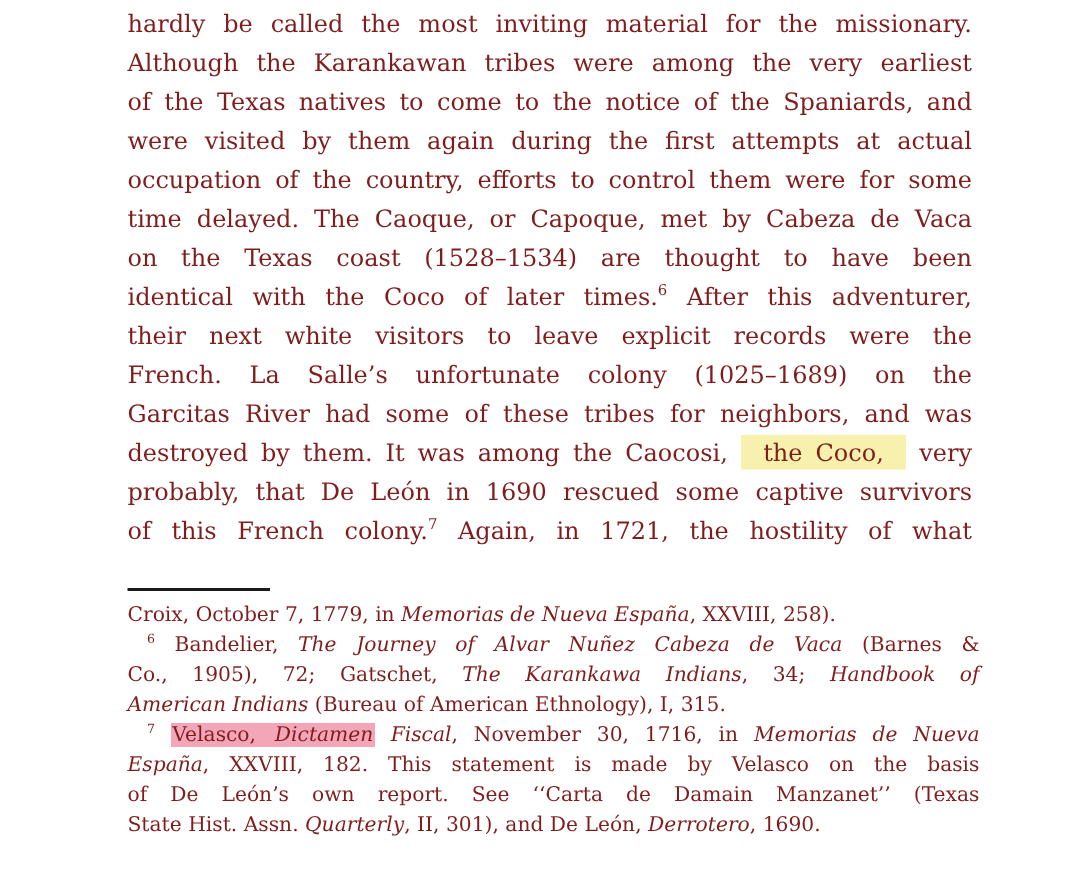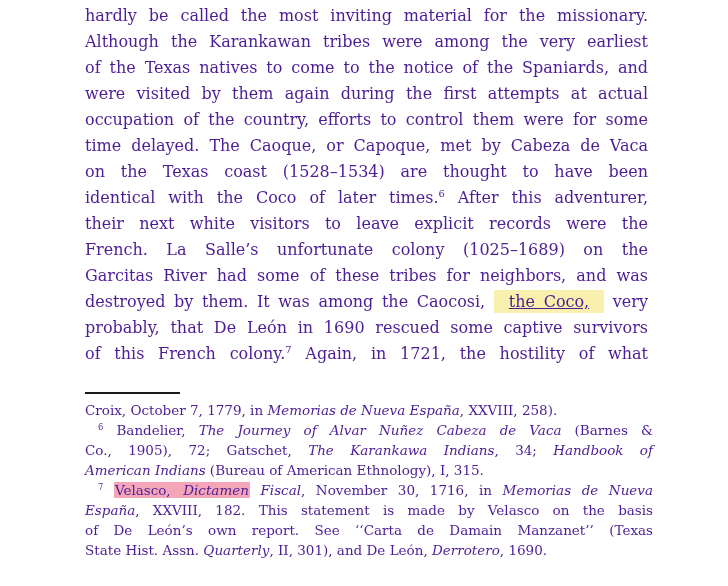--- a/index.html
+++ b/index.html
@@ -34,21 +34,20 @@
   }
   .line.indent {
     text-indent: 28px;
   }
   .italic {
     font-style: italic;
   }
   .hl-yellow {
     background: var(--hl-yellow, #f8f0ad);
     padding: 2px 15px;
-    text-decoration: underline;
   }
   .hl-pink {
     background: var(--hl-pink, #f4a5b8);
     padding: 0 1px;
   }
   sup.fn-ref {
     font-size: 62%;
     vertical-align: super;
     line-height: 0;
   }
@@ -68,21 +67,21 @@
     font-size: 13.5px;
     line-height: 20px;
   }
   .footnotes .line.fn-first {
     text-indent: 13px;
   }
 </style>
 </head>
 <body>
 
-<div class="page" style="background: rgb(255, 255, 255); color: #4c1d95;">
+<div class="page" style="background: rgb(255, 255, 255); color: #7f1d1d;">
   <div class="body-text">
       <div class="line"><span>hardly be called the most inviting material for the missionary.</span></div>
       <div class="line"><span>Although the Karankawan tribes were among the very earliest</span></div>
       <div class="line"><span>of the Texas natives to come to the notice of the Spaniards, and</span></div>
       <div class="line"><span>were visited by them again during the first attempts at actual</span></div>
       <div class="line"><span>occupation of the country, efforts to control them were for some</span></div>
       <div class="line"><span>time delayed.  The Caoque, or Capoque, met by Cabeza de Vaca</span></div>
       <div class="line"><span>on the Texas coast (1528–1534) are thought to have been</span></div>
       <div class="line"><span>identical with the Coco of later times.</span><sup class="fn-ref">6</sup><span> After this adventurer,</span></div>
       <div class="line"><span>their next white visitors to leave explicit records were the</span></div>

